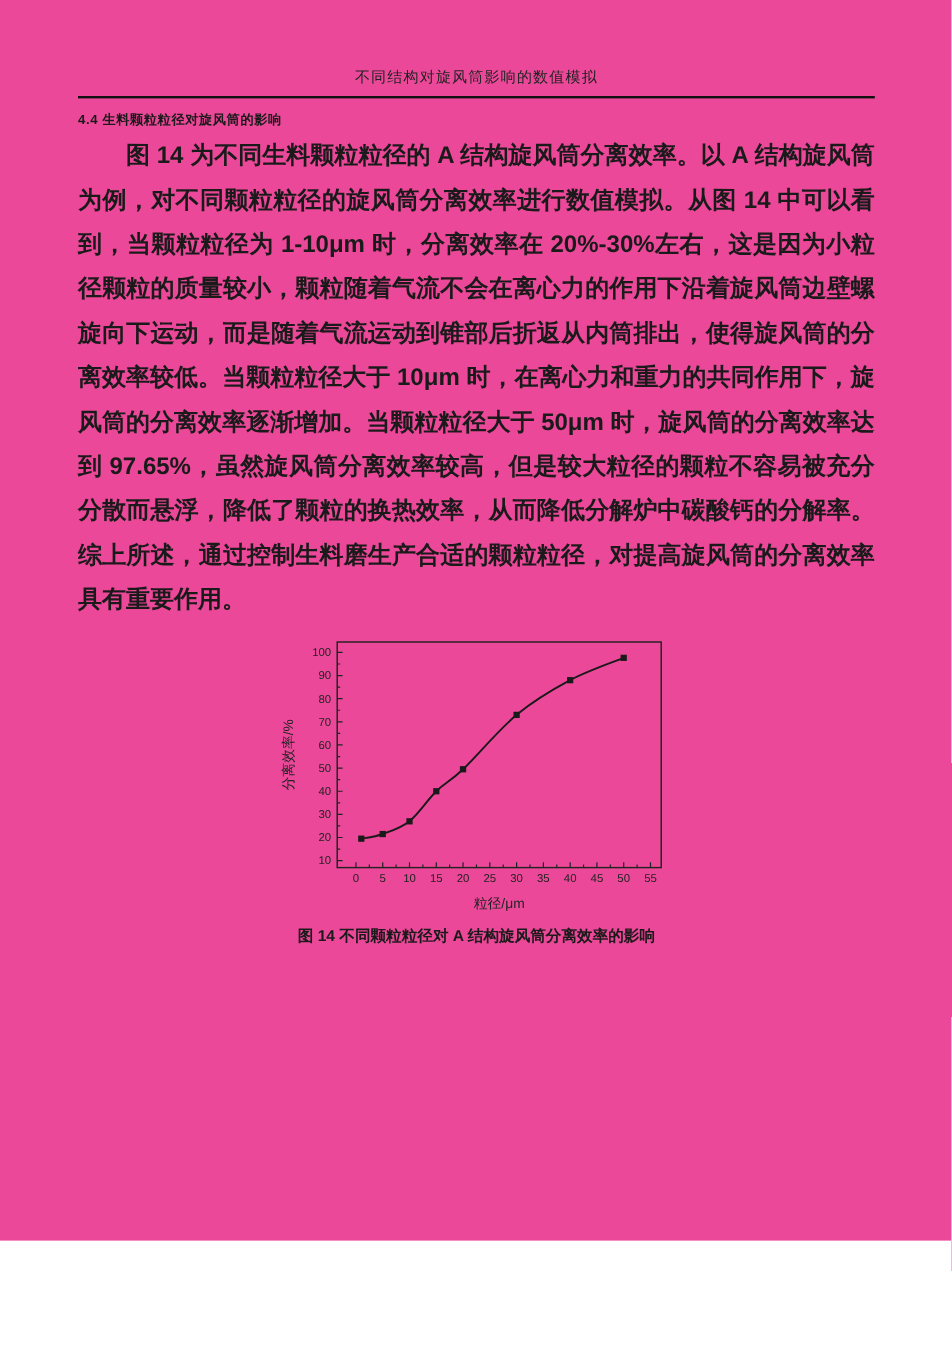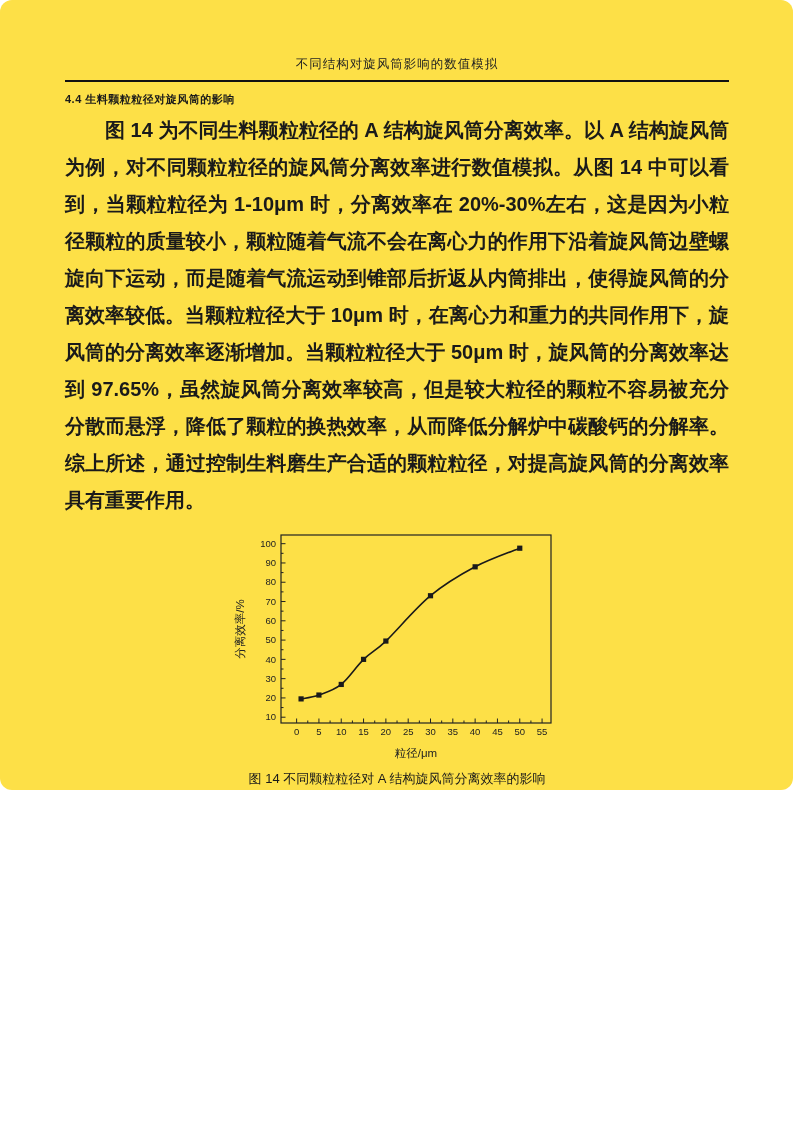--- a/index.html
+++ b/index.html
@@ -1,27 +1,26 @@
 <!DOCTYPE html>
 <html><head>
 <meta charset="utf-8">
 <style>
   html, body { margin: 0; padding: 0; background: #ffffff; }
   .page {
     position: relative;
     width: 793px;
-    height: 790px;
+    height: 1034px;
     margin: 0 auto;
-    background: #fde047;
+    background: #ec4899;
     box-sizing: border-box;
     padding: 56px 64px 0 65px;
     font-family: "Liberation Sans", "DejaVu Sans", sans-serif;
     color: #1a1a1a;
     overflow: hidden;
-    border-radius: 12px;
   }
   .running-title {
     text-align: center;
     font-size: 12.5px;
     color: #222;
     letter-spacing: 1px;
   }
   .header-rule {
     border: none;
     border-top: 2px solid #111;
@@ -42,21 +41,21 @@
     font-weight: bold;
   }
   .figure-block {
     text-align: center;
     margin-top: 4px;
   }
   .figure-block svg { display: inline-block; }
   .fig-caption {
     text-align: center;
     font-size: 13px;
-    font-weight: normal;
+    font-weight: bold;
     margin-top: 1px;
   }
   .sec5-heading {
     font-size: 17.5px;
     font-weight: bold;
     margin: 12px 0 0 0;
   }
   .sec5-heading .sec-num { margin-right: 20px; }
   .footer {
     position: absolute;

